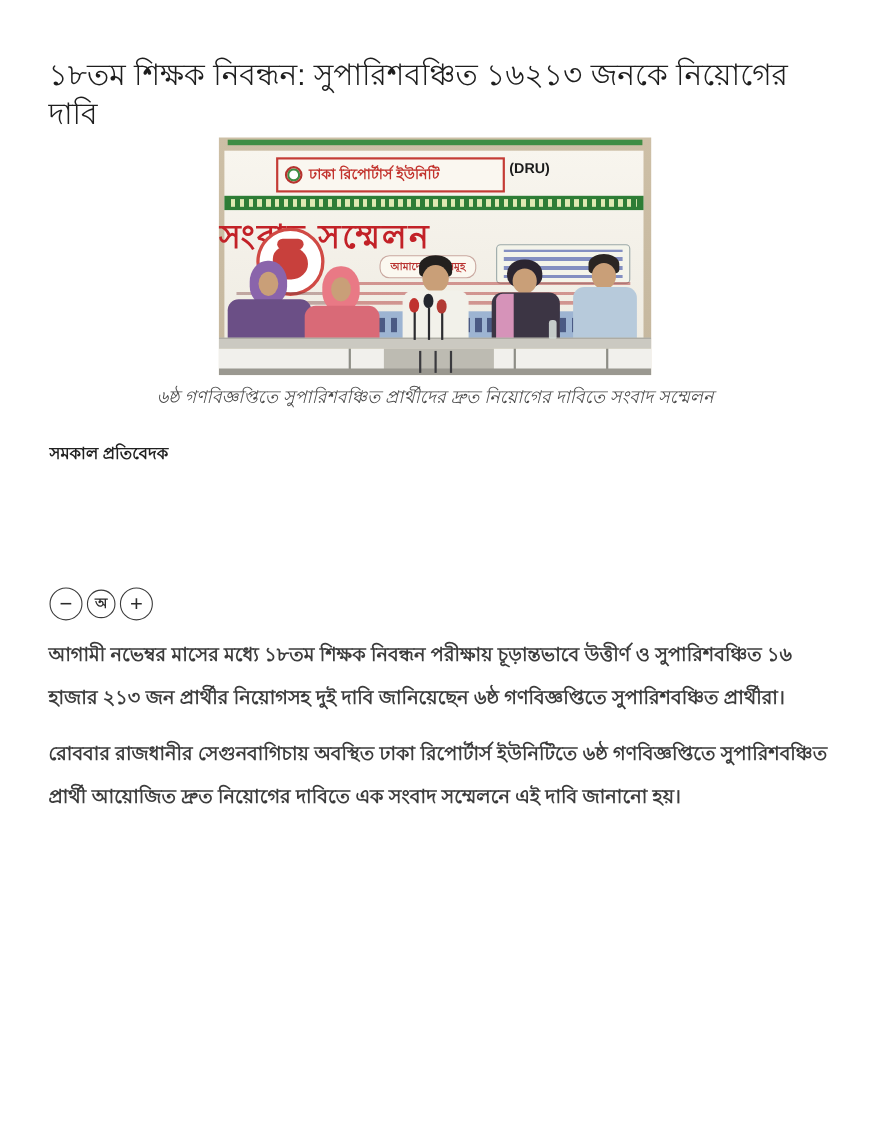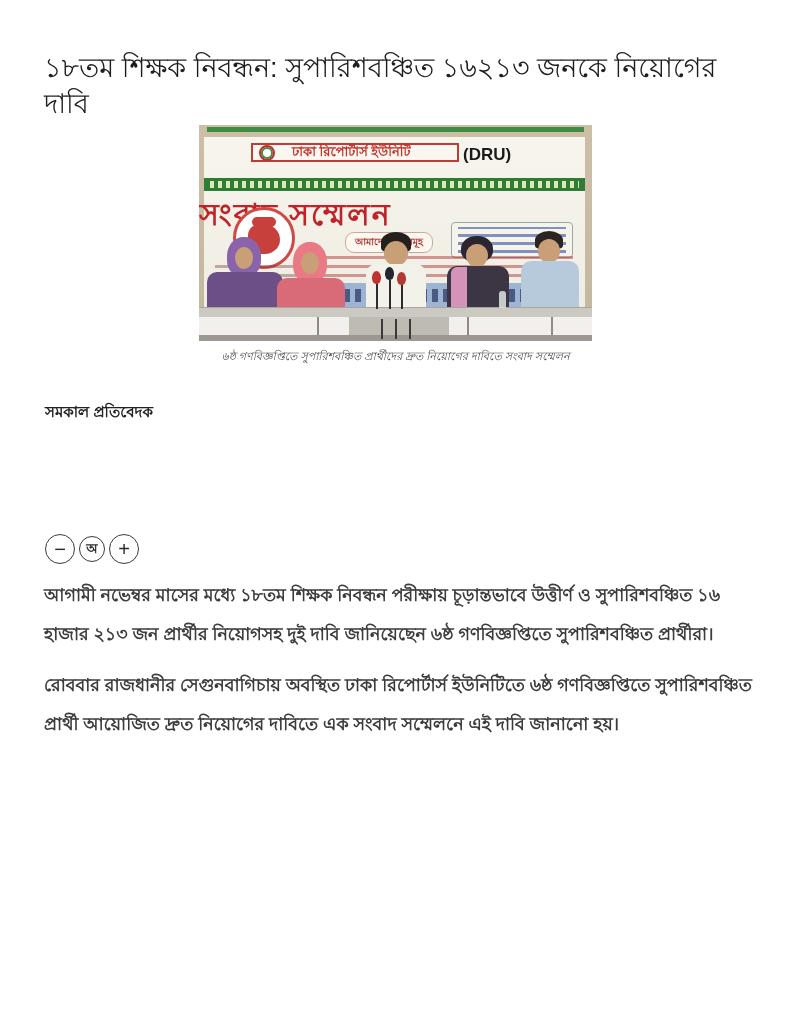--- a/index.html
+++ b/index.html
@@ -16,26 +16,26 @@
     font-size: 27px; line-height: 1.35; font-weight: 500; color: #1e1e1e;
   }
 
   
   .figure { position: absolute; left: 199px; top: 125px; width: 393px; }
   .photo { position: relative; width: 393px; height: 216px; overflow: hidden;
            background: linear-gradient(#cdbfa6, #c5b79e); }
   .ph-topline { position: absolute; left: 8px; right: 8px; top: 2px; height: 5px; background: #3f8d44; }
   .ph-banner { position: absolute; left: 5px; right: 7px; top: 12px; height: 172px;
                background: linear-gradient(#f8f5ee, #efece3); }
-  .ph-drubox { position: absolute; left: 52px; top: 18px; width: 208px; height: 19px;
-               border: 2px solid #c43b35; background: #faf7f0; display: flex; align-items: center; gap: 17px; padding: 0 6px; }
+  .ph-drubox { position: absolute; left: 52px; top: 18px; width: 208px; height: 32px;
+               border: 2px solid #c43b35; background: #faf7f0; display: flex; align-items: center; gap: 6px; padding: 0 6px; }
   .ph-drulogo { width: 16px; height: 16px; border-radius: 50%; background: #fff;
                 border: 2px solid #b5332e; box-shadow: inset 0 0 0 2px #3f8d44; flex: 0 0 auto; }
   .ph-druname { color: #c2322c; font-weight: bold; font-size: 13px; white-space: nowrap; }
-  .ph-druabbr { position: absolute; left: 264px; top: 20px; color: #1b1b1b; font-weight: bold; font-size: 17px; }
+  .ph-druabbr { position: absolute; left: 264px; top: 20px; color: #1b1b1b; font-weight: bold; font-size: 13px; }
   .ph-greenstrip { position: absolute; left: 5px; right: 7px; top: 53px; height: 13px; background: #2e7d36; }
   .ph-greenstrip .dashes { position: absolute; inset: 3px 6px; background:
       repeating-linear-gradient(90deg, rgba(255,252,200,.85) 0 4px, rgba(255,252,200,0) 4px 8px); }
   .ph-title { position: absolute; left: 0; right: 0; top: 66px; text-align: left;
               font-size: 30px; font-weight: bold; color: #c22127; letter-spacing: 2px; }
   .ph-fist { position: absolute; left: 34px; top: 82px; width: 62px; height: 62px; border-radius: 50%;
              background: #fff; border: 3px solid #d04a45; }
   .ph-fist .blob { position: absolute; left: 12px; top: 14px; width: 32px; height: 30px;
              background: #c8403c; border-radius: 40% 55% 50% 45%; }
   .ph-fist .blob:after { content: ""; position: absolute; left: 4px; top: -7px; width: 24px; height: 10px;
@@ -65,21 +65,21 @@
   .ph-tablemid { position: absolute; left: 150px; top: 192px; width: 100px; height: 24px; background: #bdbbb2; }
   .seam { position: absolute; top: 192px; width: 2px; height: 24px; background: #8d8d86; }
   .ph-tablebase { position: absolute; left: 0; top: 210px; width: 100%; height: 6px; background: #9a9890; }
   .miclegs { position: absolute; top: 194px; width: 2px; height: 20px; background: #3a3a3e; }
 
   .mic { position: absolute; width: 9px; height: 13px; border-radius: 50% 50% 45% 45%; }
   .micstem { position: absolute; width: 2px; background: #2c2c30; }
 
   .caption {
     position: absolute; left: 0; top: 348px; width: 791px; text-align: center;
-    font-style: italic; font-size: 11px; color: #4a4a4a;
+    font-style: italic; font-size: 16px; color: #4a4a4a;
   }
 
   .reporter { position: absolute; left: 45px; top: 400px; font-size: 15px; font-weight: 600; color: #222; }
   .dateline { position: absolute; left: 58px; top: 427px; font-size: 11.5px; color: #3f3f3f; }
   .dateline .sep { color: #8a8a8a; padding: 0 7px; }
 
   .font-controls { position: absolute; left: 45px; top: 534px; display: flex; align-items: center; gap: 4px; }
   .fc-btn { display: flex; align-items: center; justify-content: center; background: #fff;
             border: 1.6px solid #3a3a3a; border-radius: 50%; color: #2b2b2b; cursor: pointer; }
   .fc-lg { width: 30px; height: 30px; font-size: 20px; font-weight: 500; }

